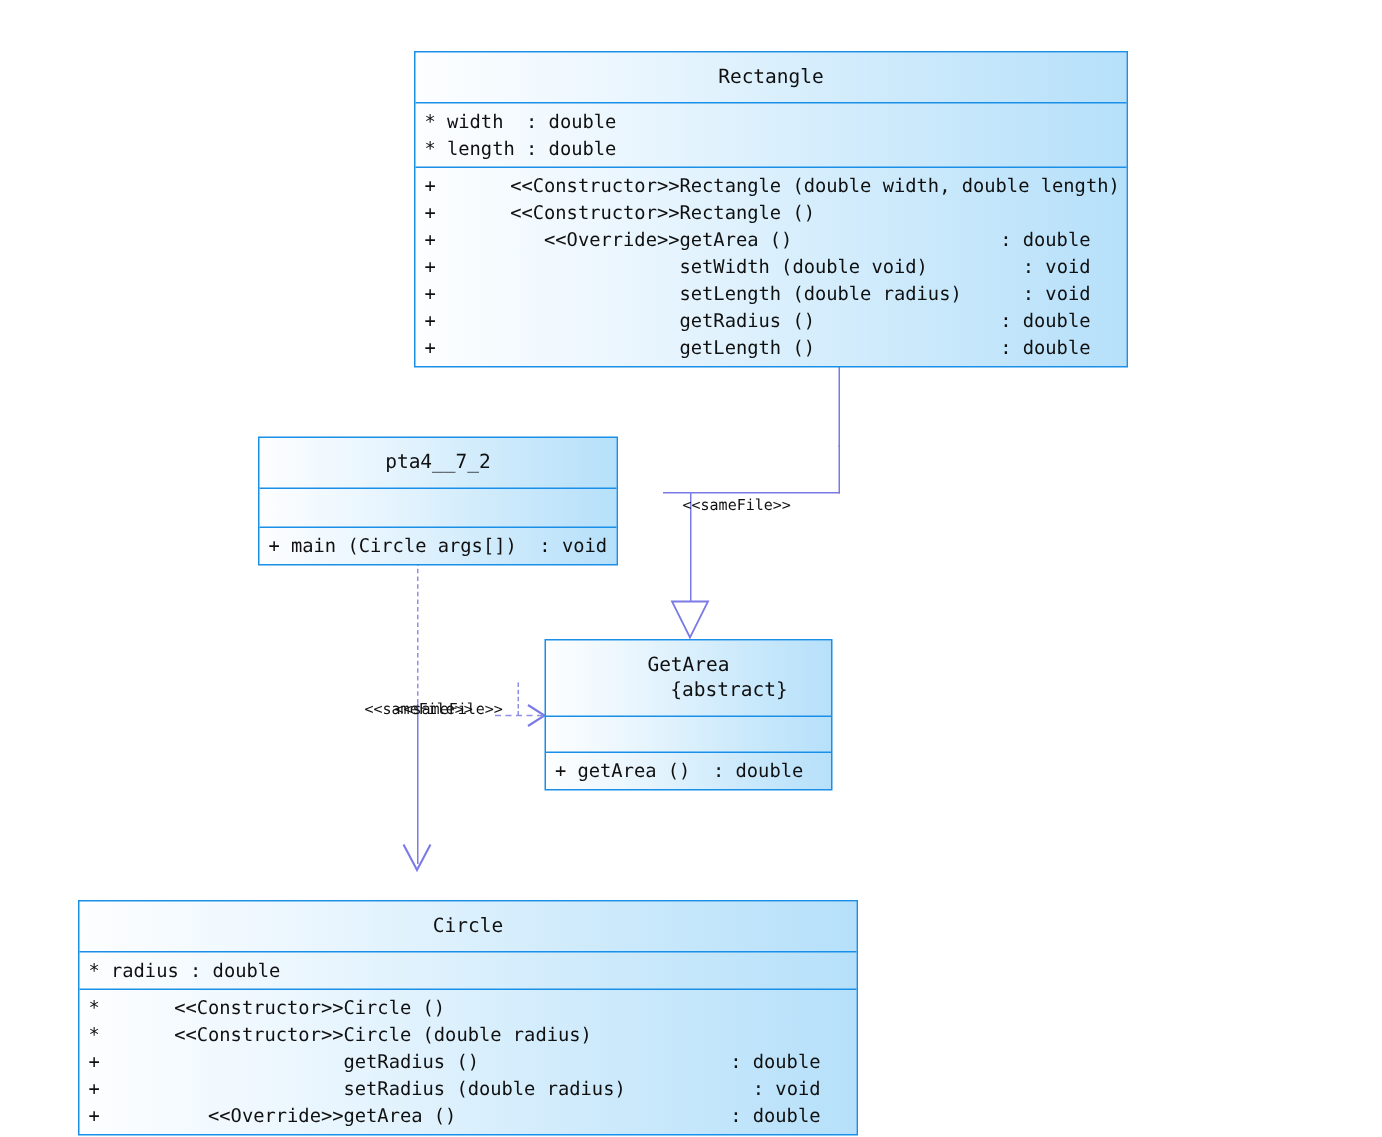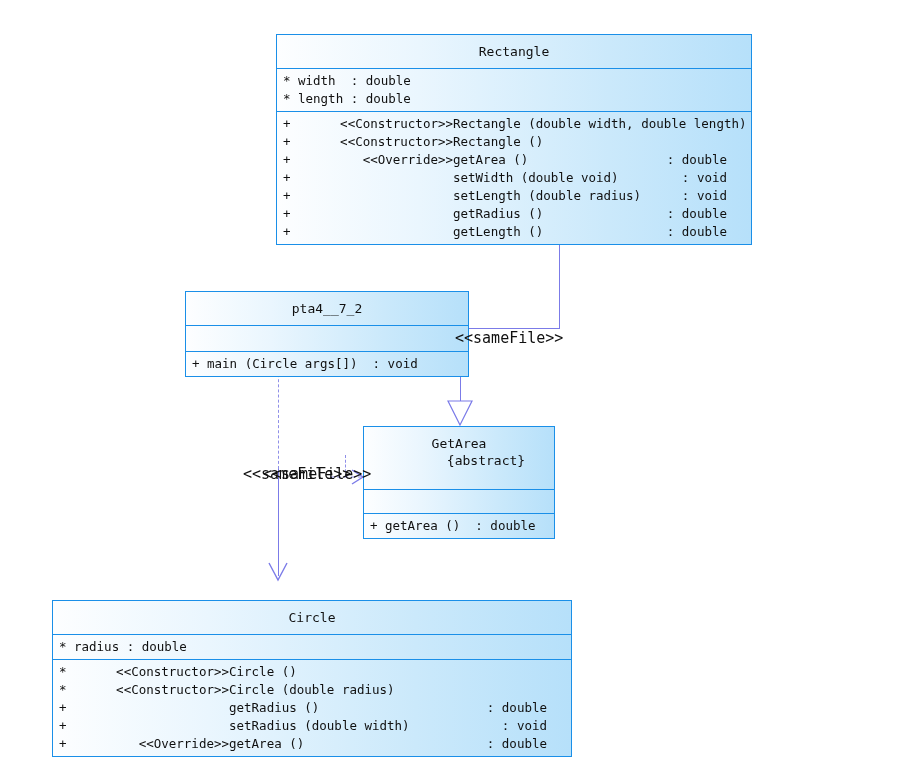--- a/index.html
+++ b/index.html
@@ -84,21 +84,21 @@
   }
   .seg.h { height: 1px; }
   .seg.v { width: 1px; }
   .seg.dash-v {
     background: none;
     border-left: 1px dashed #8f8fe8;
     width: 0;
   }
   .edge-label {
     position: absolute;
-    font-size: 15px;
+    font-size: 10px;
     line-height: 16px;
     color: #101010;
     white-space: pre;
     background: transparent;
     z-index: 6;
   }
   svg.overlay {
     position: absolute;
     left: 0; top: 0;
     width: 921px;
@@ -150,50 +150,50 @@
       <span class="mrow"><span class="ret"></span><span class="vis">+</span><span class="stereo" style="width:155px">&lt;&lt;Constructor&gt;&gt;</span><span class="sig">Rectangle (double width, double length)</span></span>
       <span class="mrow"><span class="ret"></span><span class="vis">+</span><span class="stereo" style="width:155px">&lt;&lt;Constructor&gt;&gt;</span><span class="sig">Rectangle ()</span></span>
       <span class="mrow"><span class="ret">: double</span><span class="vis">+</span><span class="stereo" style="width:155px">&lt;&lt;Override&gt;&gt;</span><span class="sig">getArea ()</span></span>
       <span class="mrow"><span class="ret">: void</span><span class="vis">+</span><span class="stereo" style="width:155px"></span><span class="sig">setWidth (double void)</span></span>
       <span class="mrow"><span class="ret">: void</span><span class="vis">+</span><span class="stereo" style="width:155px"></span><span class="sig">setLength (double radius)</span></span>
       <span class="mrow"><span class="ret">: double</span><span class="vis">+</span><span class="stereo" style="width:155px"></span><span class="sig">getRadius ()</span></span>
       <span class="mrow"><span class="ret">: double</span><span class="vis">+</span><span class="stereo" style="width:155px"></span><span class="sig">getLength ()</span></span>
     </div>
   </div>
 
-  <div class="uml-class" style="left:185px; top:291px; width:284px;">
+  <div class="uml-class" style="left:172px; top:291px; width:240px;">
     <div class="uml-compartment">
       <div class="uml-name">pta4__7_2</div>
     </div>
     <div class="uml-compartment" style="height:26px;"></div>
     <div class="uml-compartment">
       <span class="mrow"><span class="vis">+</span><span class="sig">main (Circle args[])  : void</span></span>
     </div>
   </div>
 
   <div class="uml-class" style="left:363px; top:426px; width:192px;">
-    <div class="uml-compartment" style="padding-bottom:20px;">
+    <div class="uml-compartment" style="padding-bottom:8px;">
       <div class="uml-name" style="padding-bottom:0;">GetArea</div>
       <span class="uml-abstract-tag">{abstract}</span>
     </div>
     <div class="uml-compartment" style="height:24px;"></div>
     <div class="uml-compartment">
       <span class="mrow"><span class="vis">+</span><span class="sig">getArea ()  : double</span></span>
     </div>
   </div>
 
   <div class="uml-class" style="left:52px; top:600px; width:520px;">
     <div class="uml-compartment">
       <div class="uml-name">Circle</div>
     </div>
     <div class="uml-compartment">
       <span class="mrow"><span class="vis">*</span><span class="sig">radius : double</span></span>
     </div>
     <div class="uml-compartment">
       <span class="mrow"><span class="ret"></span><span class="vis">*</span><span class="stereo" style="width:155px">&lt;&lt;Constructor&gt;&gt;</span><span class="sig">Circle ()</span></span>
       <span class="mrow"><span class="ret"></span><span class="vis">*</span><span class="stereo" style="width:155px">&lt;&lt;Constructor&gt;&gt;</span><span class="sig">Circle (double radius)</span></span>
       <span class="mrow"><span class="ret">: double</span><span class="vis">+</span><span class="stereo" style="width:155px"></span><span class="sig">getRadius ()</span></span>
-      <span class="mrow"><span class="ret">: void</span><span class="vis">+</span><span class="stereo" style="width:155px"></span><span class="sig">setRadius (double width)</span></span>
+      <span class="mrow"><span class="ret">: void</span><span class="vis">+</span><span class="stereo" style="width:155px"></span><span class="sig">setRadius (double radius)</span></span>
       <span class="mrow"><span class="ret">: double</span><span class="vis">+</span><span class="stereo" style="width:155px">&lt;&lt;Override&gt;&gt;</span><span class="sig">getArea ()</span></span>
     </div>
   </div>
 
 </div>
 
 </body></html>

